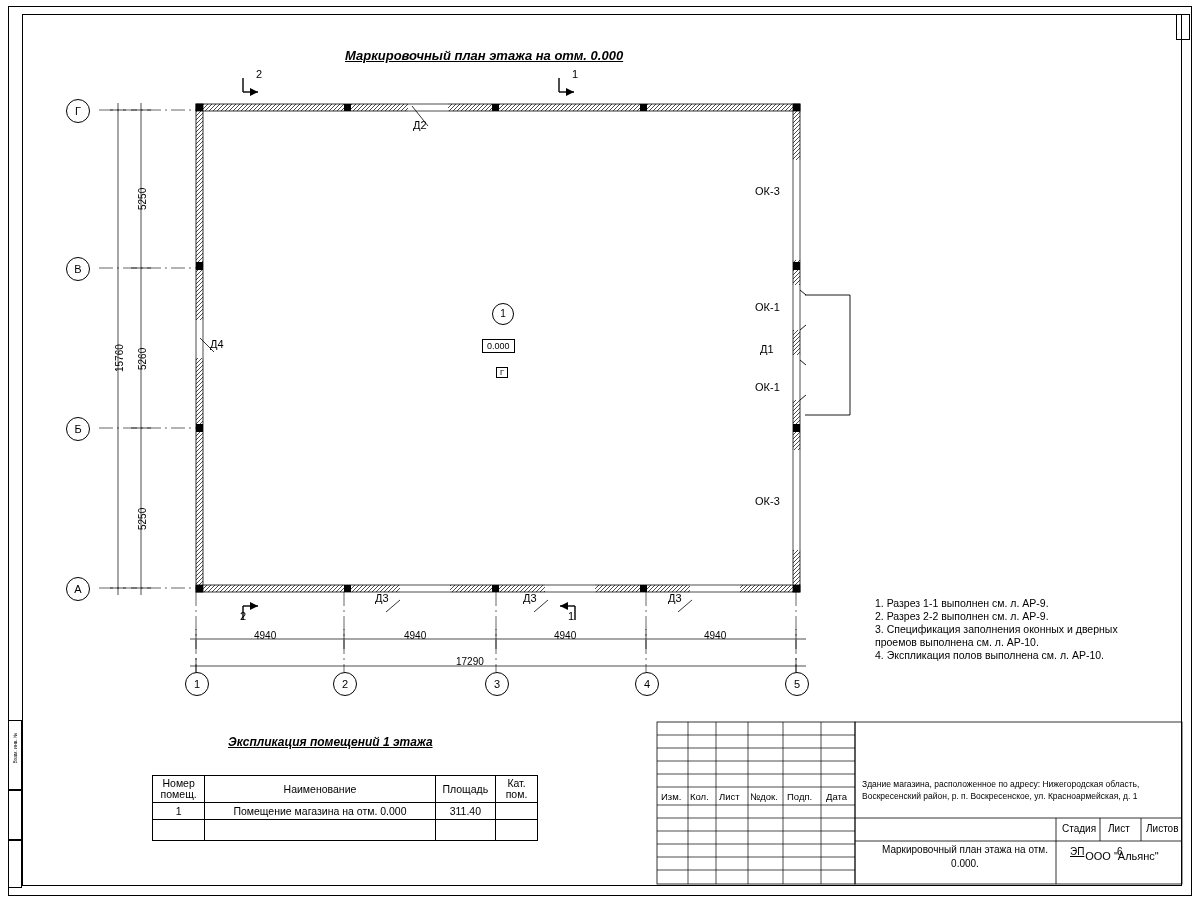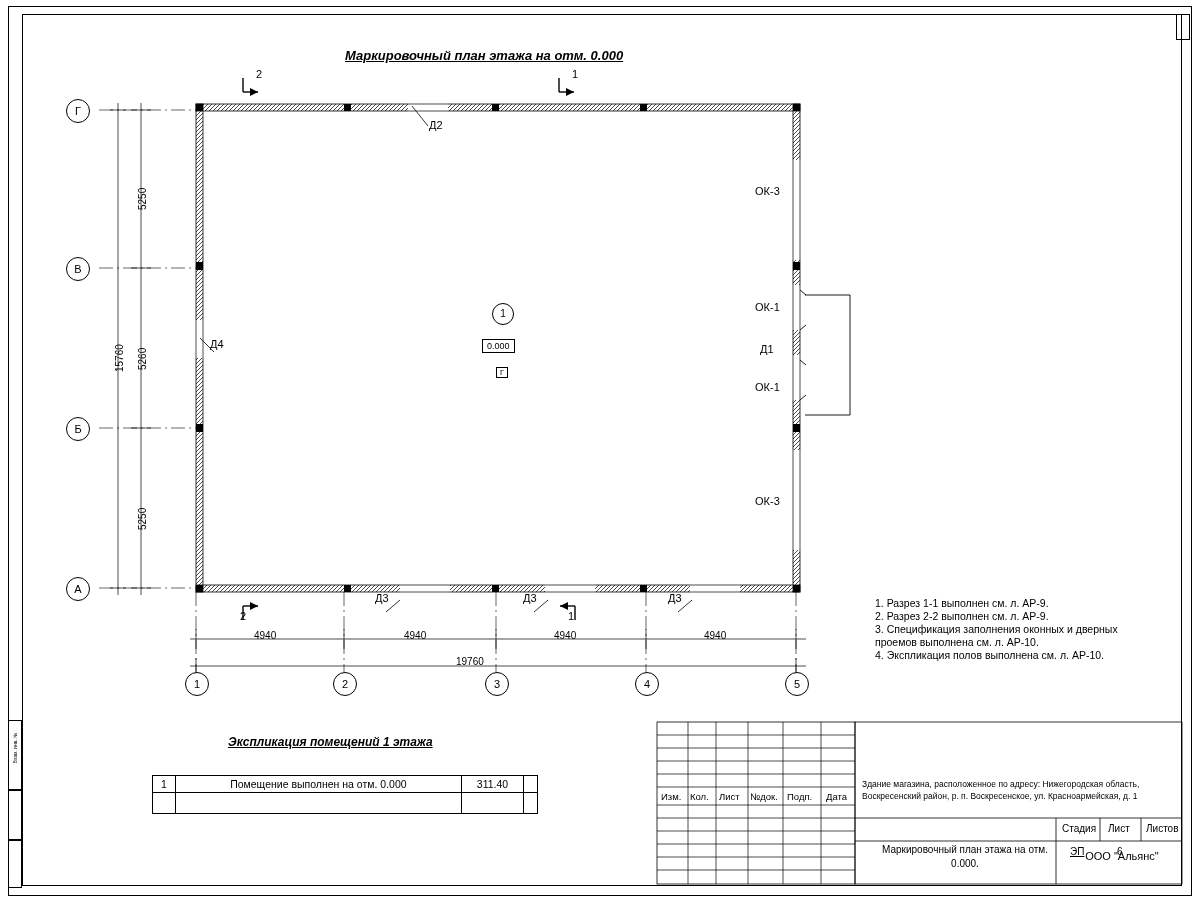--- a/index.html
+++ b/index.html
@@ -299,23 +299,23 @@
 
   <div class="vdim-text" style="left:137px; top:210px;">5250</div>
   <div class="vdim-text" style="left:137px; top:370px;">5260</div>
   <div class="vdim-text" style="left:137px; top:530px;">5250</div>
   <div class="vdim-text" style="left:114px; top:372px;">15760</div>
 
   <div class="dim-text" style="left:254px; top:630px;">4940</div>
   <div class="dim-text" style="left:404px; top:630px;">4940</div>
   <div class="dim-text" style="left:554px; top:630px;">4940</div>
   <div class="dim-text" style="left:704px; top:630px;">4940</div>
-  <div class="dim-text" style="left:456px; top:656px;">19760</div>
-
-  <div class="lbl" style="left:413px; top:119px;margin-left:16px;">Д2</div>
+  <div class="dim-text" style="left:456px; top:656px;">17290</div>
+
+  <div class="lbl" style="left:413px; top:119px;">Д2</div>
   <div class="lbl" style="left:210px; top:338px;">Д4</div>
   <div class="lbl" style="left:755px; top:185px;">ОК-3</div>
   <div class="lbl" style="left:755px; top:301px;">ОК-1</div>
   <div class="lbl" style="left:760px; top:343px;">Д1</div>
   <div class="lbl" style="left:755px; top:381px;">ОК-1</div>
   <div class="lbl" style="left:755px; top:495px;">ОК-3</div>
   <div class="lbl" style="left:375px; top:592px;">Д3</div>
   <div class="lbl" style="left:523px; top:592px;">Д3</div>
   <div class="lbl" style="left:668px; top:592px;">Д3</div>
 
@@ -328,23 +328,29 @@
     <div>2. Разрез 2-2 выполнен см. л. АР-9.</div>
     <div>3. Спецификация заполнения оконных и дверных</div>
     <div>проемов выполнена см. л. АР-10.</div>
     <div>4. Экспликация полов выполнена см. л. АР-10.</div>
   </div>
 
   <div class="title" style="left:228px; top:735px; font-size:12px;text-align:right;">Экспликация помещений 1 этажа</div>
 
   <table class="expl" style="left:152px; top:775px; width:386px;">
     <tbody>
+        <tr>
+      <th style="width:44px; line-height:11px;">Номер помещ.</th>
+      <th style="width:236px;">Наименование</th>
+      <th style="width:52px;">Площадь</th>
+      <th style="width:34px; line-height:11px;">Кат. пом.</th>
+    </tr>
     <tr>
       <td>1</td>
-      <td class="expl-name">Помещение выполнен на отм. 0.000</td>
+      <td class="expl-name">Помещение магазина на отм. 0.000</td>
       <td>311.40</td>
       <td></td>
     </tr>
     <tr>
       <td style="height:16px;"></td>
       <td class="expl-name"></td>
       <td></td>
       <td></td>
     </tr>
   </tbody>

